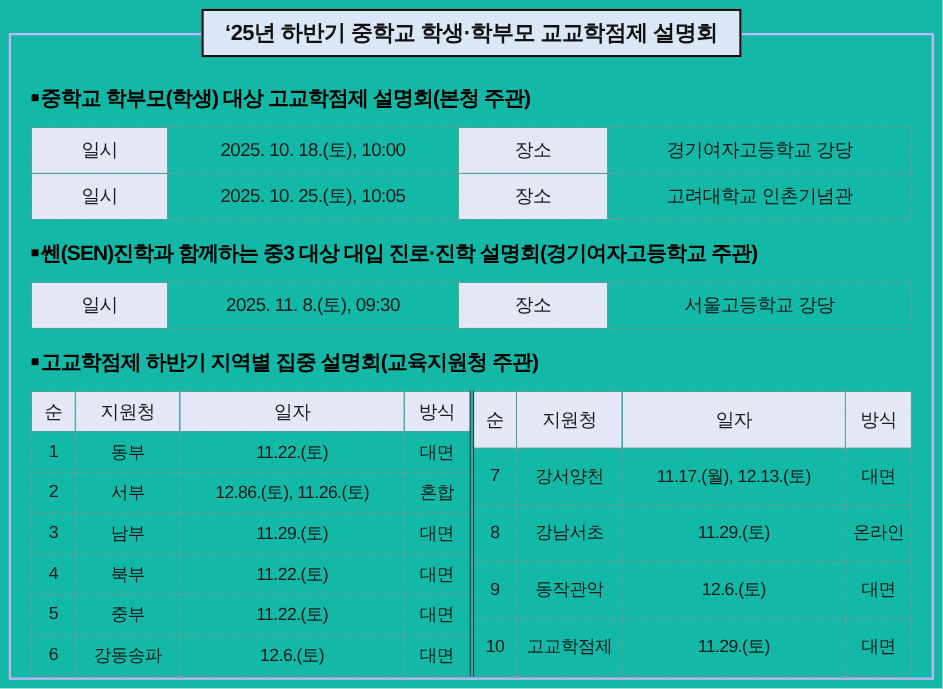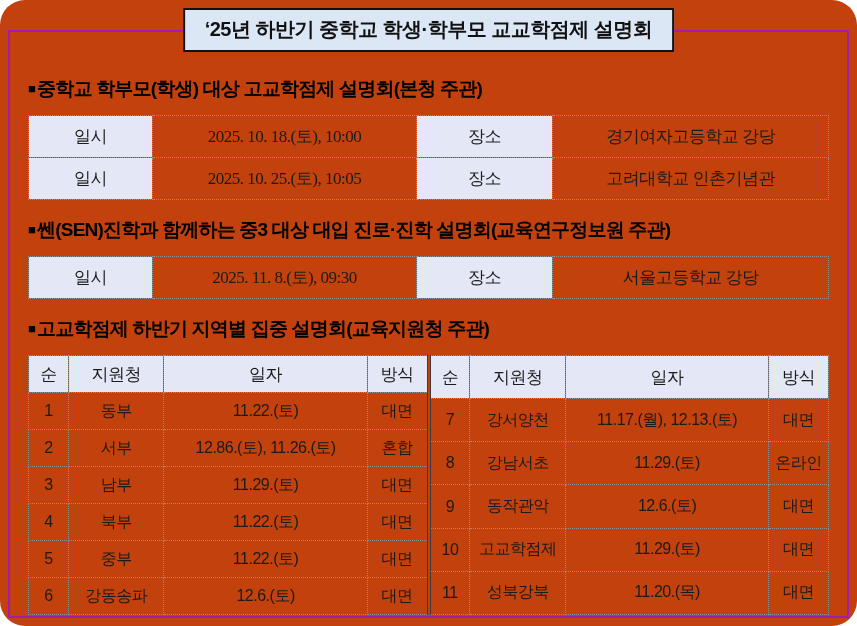--- a/index.html
+++ b/index.html
@@ -1,28 +1,27 @@
 <!DOCTYPE html>
 <html><head>
 <meta charset="utf-8">
 <style>
   html,body { margin:0; padding:0; background:#fff; }
   .page {
     position:relative;
     width:857px; height:626px;
-    background:#c2410c;
+    background:#14b8a6;
     font-family:"Liberation Sans","DejaVu Sans",sans-serif;
     color:#111;
     overflow:hidden;
-    border-radius:25px;
   }
   .doc-border {
     position:absolute;
     top:30px; left:8px; right:8px; bottom:8px;
-    border:2px solid #a21caf;
+    border:2px solid #c4b5fd;
     box-sizing:border-box;
     padding:44px 18px 0 18px;
   }
   .title-box {
     position:absolute;
     top:8px; left:50%;
     transform:translateX(-50%);
     z-index:2;
     background:#dce7f6;
     border:2px solid #111;
@@ -47,21 +46,20 @@
   }
   .kv-table td {
     border:1px dotted #8f8f8f;
     height:39px;
     text-align:center;
     vertical-align:middle;
     font-size:17px;
     letter-spacing:-0.5px;
     color:#1b1b1b;
     overflow:hidden;
-    font-family:Liberation Serif, serif;
   }
   .label-cell { background:#e4e7f6; }
   .big-wrap { display:flex; width:100%; }
   .big-table { width:50%; }
   .big-table th, .big-table td {
     border:1px dotted #8f8f8f;
     height:36px;
     text-align:center;
     vertical-align:middle;
     font-size:16px;
@@ -107,21 +105,21 @@
       </tr>
       <tr>
         <td class="label-cell">일시</td>
         <td>2025. 10. 25.(토), 10:05</td>
         <td class="label-cell">장소</td>
         <td>고려대학교 인촌기념관</td>
       </tr>
     </tbody>
       </table>
 
-    <div class="section-heading"><span class="bullet">■</span><span>쎈(SEN)진학과 함께하는 중3 대상 대입 진로·진학 설명회(교육연구정보원 주관)</span></div>
+    <div class="section-heading"><span class="bullet">■</span><span>쎈(SEN)진학과 함께하는 중3 대상 대입 진로·진학 설명회(경기여자고등학교 주관)</span></div>
 
     <table class="kv-table">
       <colgroup>
           <col style="width:15.5%">
           <col style="width:33%">
           <col style="width:17%">
           <col style="width:34.5%">
         </colgroup>
       <tbody>
           <tr>
@@ -220,24 +218,18 @@
           <td>동작관악</td>
           <td>12.6.(토)</td>
           <td>대면</td>
         </tr>
         <tr>
           <td>10</td>
           <td>고교학점제</td>
           <td>11.29.(토)</td>
           <td>대면</td>
         </tr>
-        <tr>
-          <td>11</td>
-          <td>성북강북</td>
-          <td>11.20.(목)</td>
-          <td>대면</td>
-        </tr>
       </tbody>
         </table>
     </div>
 
   </div>
 </div>
 
 </body></html>

